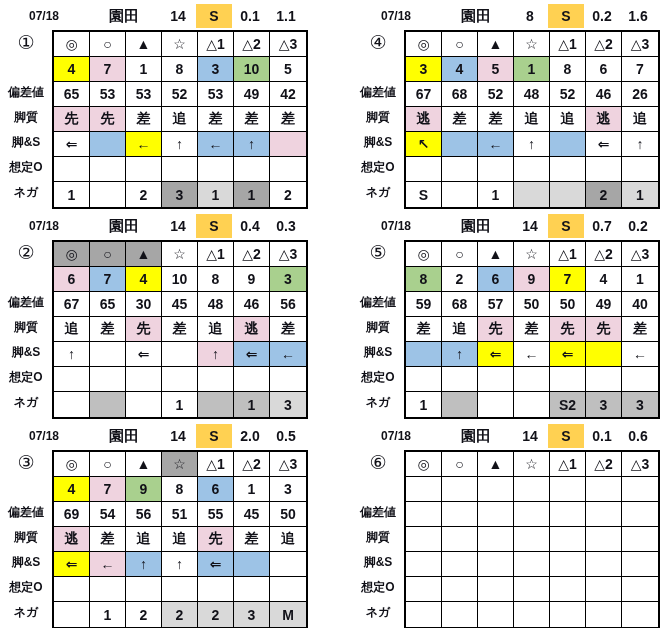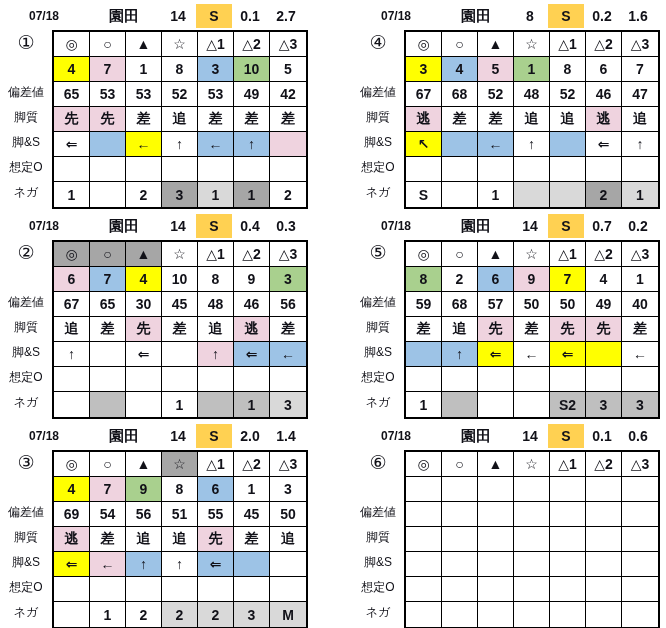--- a/index.html
+++ b/index.html
@@ -10,42 +10,42 @@
   .hdr{display:grid;grid-template-columns:52px repeat(7,36px);height:28px;align-items:center;}
   .hdr span{text-align:center;font-weight:bold;font-size:14px;white-space:nowrap;}
   .hdr .date{grid-column:1/3;font-size:12px;font-weight:bold;}
   .hdr .track{grid-column:3/5;font-size:15px;}
   .hdr .race{grid-column:5/6;}
   .hdr .sflag{grid-column:6/7;height:24px;line-height:24px;}
   .hdr .v1{grid-column:7/8;}
   .hdr .v2{grid-column:8/9;}
   .tblbody{display:flex;}
   .labels{width:52px;flex:0 0 52px;}
-  .labels div{height:25px;line-height:25px;text-align:center;font-size:12px;font-weight:normal;white-space:nowrap;}
+  .labels div{height:25px;line-height:25px;text-align:center;font-size:12px;font-weight:bold;white-space:nowrap;}
   .labels .tid{font-size:19px;font-weight:normal;}
   .grid{display:grid;grid-template-columns:repeat(7,36px);grid-auto-rows:25px;border:2px solid #000;width:252px;height:175px;}
   .cell{box-sizing:border-box;border-right:1px solid #000;border-bottom:1px solid #000;
         display:flex;align-items:center;justify-content:center;
         font-size:14px;font-weight:bold;background:#fff;overflow:hidden;}
   .grid .cell:nth-child(7n){border-right:0;}
   .grid .cell:nth-child(n+43){border-bottom:0;}
 </style>
 </head>
 <body>
 
 <div class="wrap">
 
   <div class="block">
     <div class="hdr">
       <span class="date">07/18</span>
       <span class="track">園田</span>
       <span class="race">14</span>
       <span class="sflag" style="background: rgb(255, 209, 82);">S</span>
       <span class="v1">0.1</span>
-      <span class="v2">2.7</span>
+      <span class="v2">1.1</span>
     </div>
     <div class="tblbody">
       <div class="labels">
         <div class="tid">①</div>
         <div></div>
         <div>偏差値</div>
         <div>脚質</div>
         <div>脚&amp;S</div>
         <div>想定O</div>
         <div>ネガ</div>
@@ -137,21 +137,21 @@
           <div class="cell" style="background: rgb(169, 208, 142);">1</div>
           <div class="cell">8</div>
           <div class="cell">6</div>
           <div class="cell">7</div>
           <div class="cell">67</div>
           <div class="cell">68</div>
           <div class="cell">52</div>
           <div class="cell">48</div>
           <div class="cell">52</div>
           <div class="cell">46</div>
-          <div class="cell">47</div>
+          <div class="cell">26</div>
           <div class="cell" style="background: rgb(239, 211, 223);">逃</div>
           <div class="cell">差</div>
           <div class="cell">差</div>
           <div class="cell">追</div>
           <div class="cell">追</div>
           <div class="cell" style="background: rgb(239, 211, 223);">逃</div>
           <div class="cell">追</div>
           <div class="cell" style="background: rgb(255, 255, 0);">↖</div>
           <div class="cell" style="background: rgb(157, 195, 230);"></div>
           <div class="cell" style="background: rgb(157, 195, 230);">←</div>
@@ -323,21 +323,21 @@
     </div>
   </div>
 
   <div class="block">
     <div class="hdr">
       <span class="date">07/18</span>
       <span class="track">園田</span>
       <span class="race">14</span>
       <span class="sflag" style="background: rgb(255, 209, 82);">S</span>
       <span class="v1">2.0</span>
-      <span class="v2">1.4</span>
+      <span class="v2">0.5</span>
     </div>
     <div class="tblbody">
       <div class="labels">
         <div class="tid">③</div>
         <div></div>
         <div>偏差値</div>
         <div>脚質</div>
         <div>脚&amp;S</div>
         <div>想定O</div>
         <div>ネガ</div>

